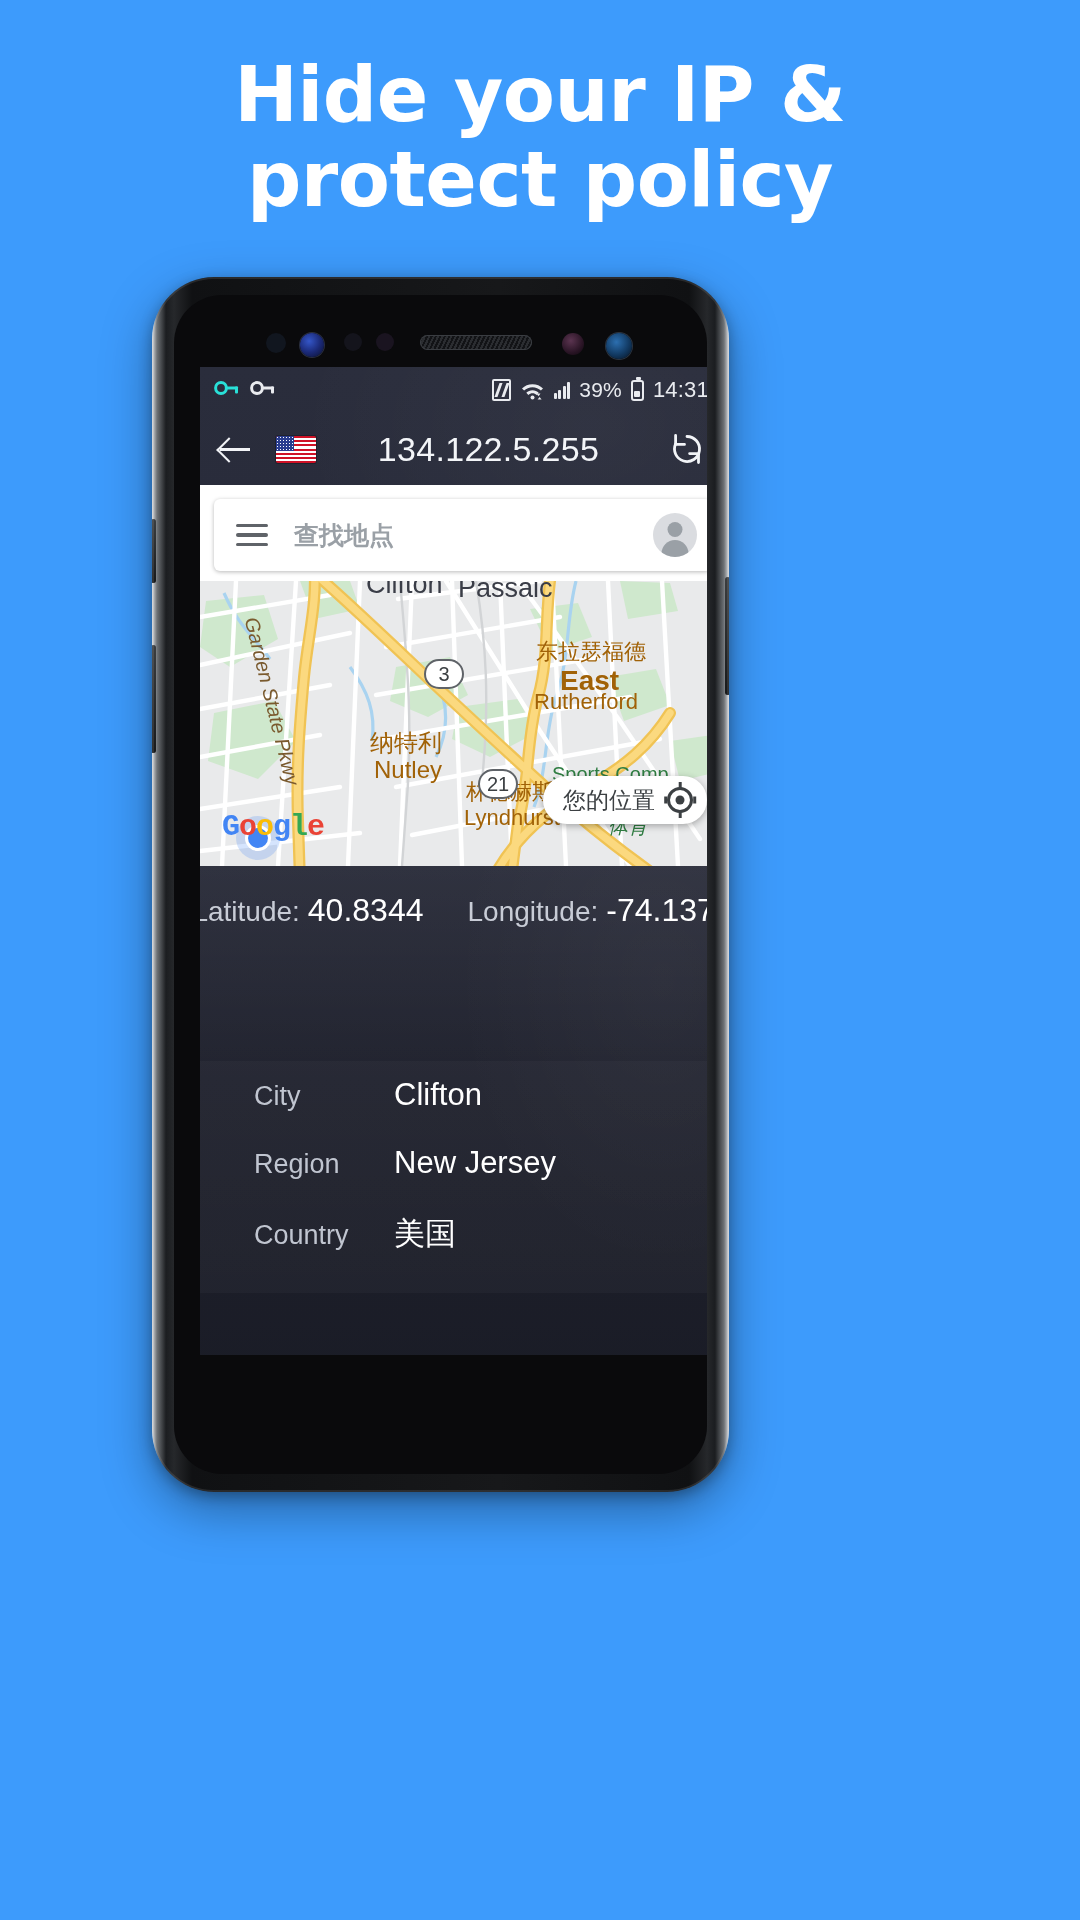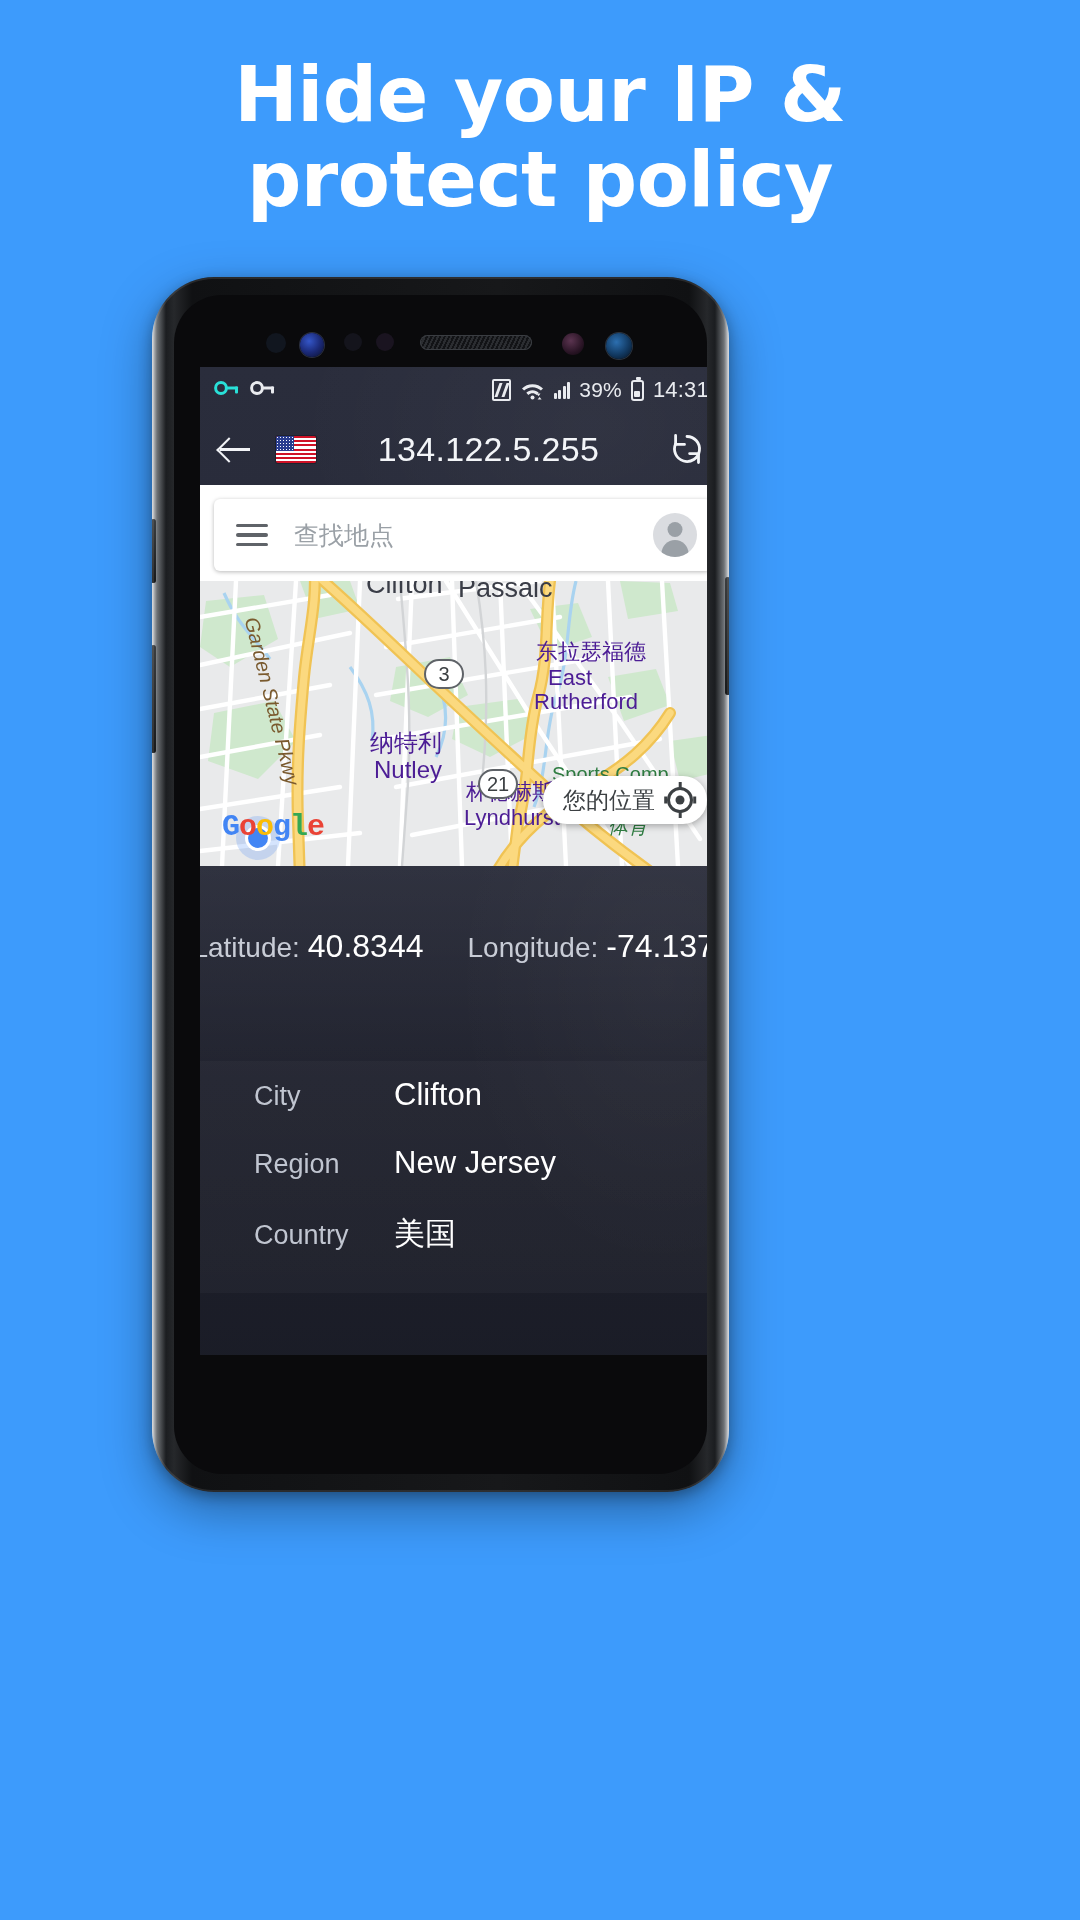--- a/index.html
+++ b/index.html
@@ -180,47 +180,48 @@
     background:#ffffff;
     overflow:hidden;
     z-index:4;
   }
   .searchbar{
     position:absolute; top:14px; left:14px; right:14px; height:72px;
     background:#fff; border-radius:6px;
     box-shadow:0 1px 4px rgba(0,0,0,.28);
     display:flex; align-items:center; padding:0 14px;
     z-index:6;
+    font-weight:bold;
   }
   .hamburger{ width:32px;height:22px;display:flex;flex-direction:column;justify-content:space-between;margin-left:8px;cursor:pointer;}
   .hamburger span{ display:block;height:3.4px;background:#5f6368;border-radius:2px;}
   .search-ph{ margin-left:26px;color:#9aa0a6;font-size:25px;}
   .avatar{
     margin-left:auto;width:44px;height:44px;border-radius:50%;background:#dadce0;position:relative;overflow:hidden;
   }
   .avatar:before{content:"";position:absolute;left:50%;top:9px;width:15px;height:15px;border-radius:50%;background:#9aa0a6;transform:translateX(-50%);}
   .avatar:after{content:"";position:absolute;left:50%;top:27px;width:27px;height:20px;border-radius:14px 14px 0 0;background:#9aa0a6;transform:translateX(-50%);}
 
   .map{
     position:absolute; top:96px; left:0; width:100%; height:285px;
     background:#e9eaeb;
     overflow:hidden;
   }
   .map svg{ position:absolute; inset:0; }
   .maplabel{
-    position:absolute; color:#4c1d95;
+    position:absolute; color:#a16207;
     font-family:"Liberation Sans", sans-serif;
     white-space:nowrap;
   }
   .lbl-clifton{ left:166px; top:-12px; font-size:27px; color:#3a3d47;}
   .lbl-passaic{ left:258px; top:-8px; font-size:27px; color:#3a3d47;}
   .lbl-nutley-cn{ left:170px; top:146px; font-size:24px;}
   .lbl-nutley-en{ left:174px; top:175px; font-size:24px;}
   .lbl-east-cn{ left:336px; top:56px; font-size:22px;}
-  .lbl-east-1{ left:348px; top:84px; font-size:22px;}
+  .lbl-east-1{ left:360px; top:84px; font-size:28px;font-weight:bold;}
   .lbl-east-2{ left:334px; top:108px; font-size:22px;}
   .lbl-lynd-cn{ left:266px; top:196px; font-size:22px;}
   .lbl-lynd-en{ left:264px; top:224px; font-size:22px;}
   .lbl-gsp{
     left:62px; top:34px; font-size:20px; color:#7a5a2e;
     transform:rotate(76deg); transform-origin:left top; font-style:italic;
   }
   .lbl-sports-cn2{ left:408px; top:232px; font-size:20px; color:#2f7d42;font-style:italic;}
   .lbl-sports-en{ left:352px; top:182px; font-size:20px; color:#2f7d42;}
   .shield{
@@ -262,21 +263,20 @@
 
   
   .infopanel{
     position:absolute; top:499px; left:0; width:100%; height:195px;
     background:linear-gradient(180deg, rgba(255,255,255,.055), rgba(255,255,255,.02));
     z-index:3;
   }
   .coordrow{
     display:flex; align-items:baseline; justify-content:center; gap:44px;
     padding-top:26px;
-    margin-top:36px;
   }
   .coordrow .lbl{ color:#c8ccd6; font-size:28px; font-weight:300;}
   .coordrow .val{ color:#ffffff; font-size:32px; font-weight:400;}
   .coord{ display:flex; align-items:baseline; gap:8px;}
 
   .detailtable{
     position:absolute; top:694px; left:0; width:100%;
     padding:0 0 22px 0;
     background:linear-gradient(180deg, rgba(255,255,255,.045), rgba(255,255,255,.028));
     z-index:3;

